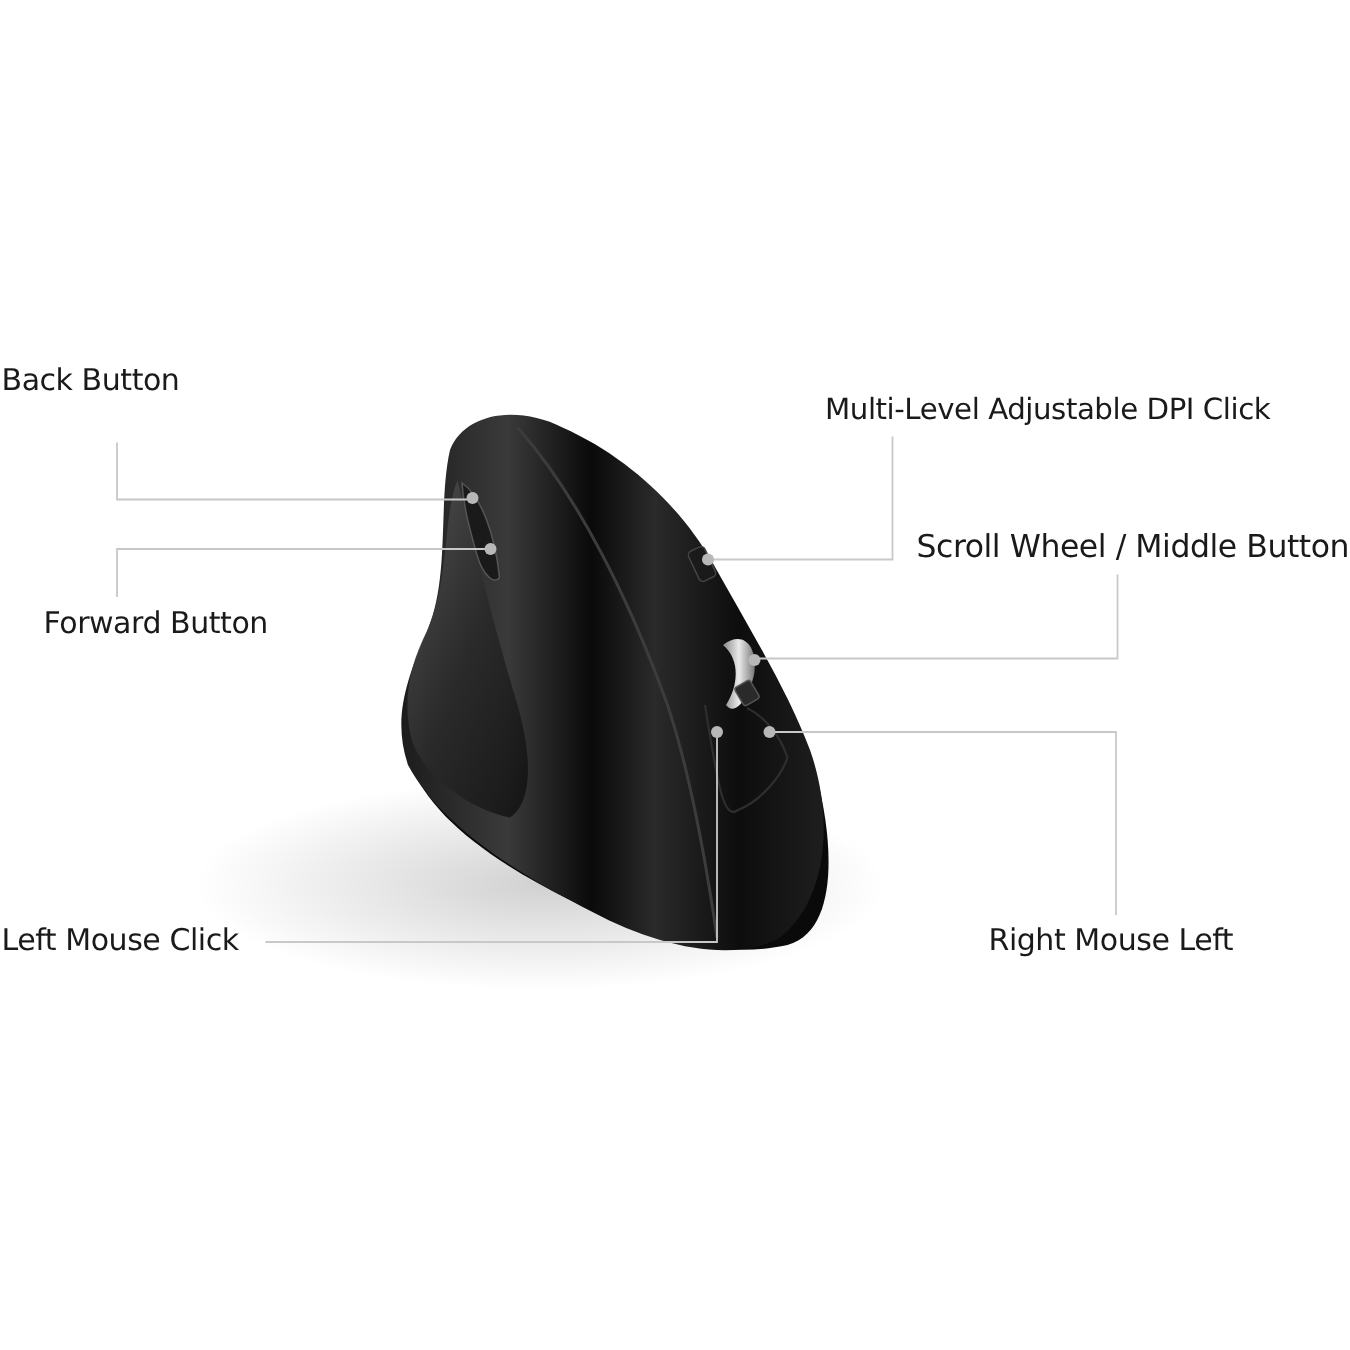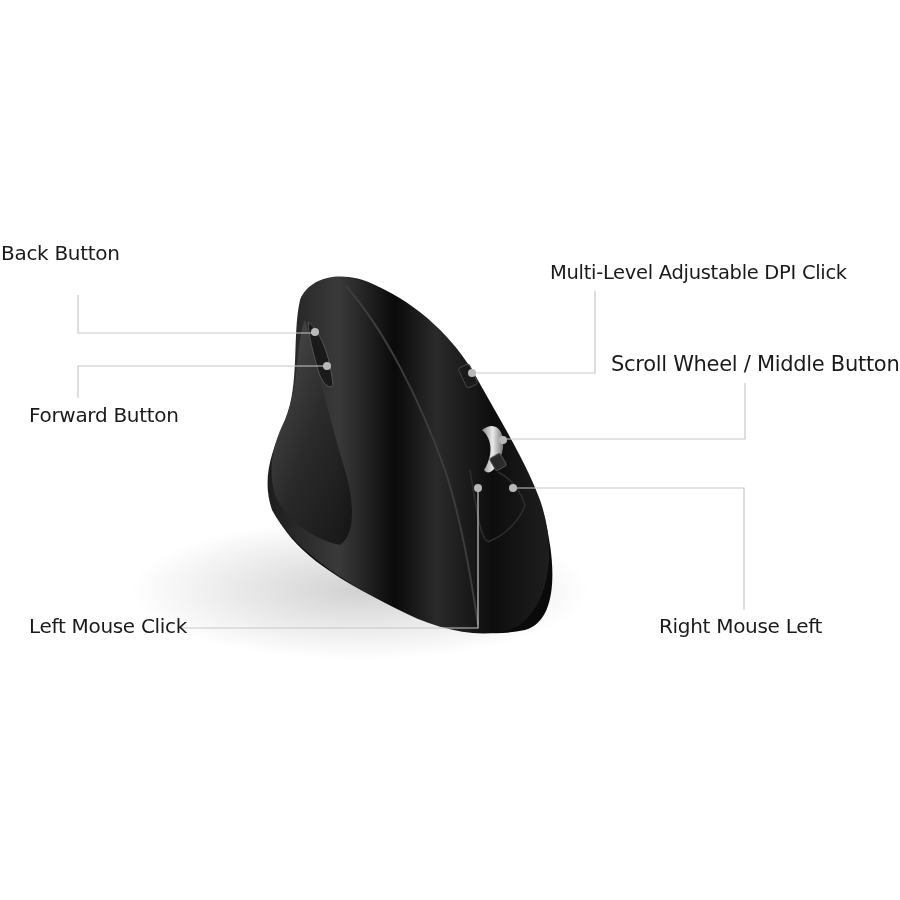--- a/index.html
+++ b/index.html
@@ -79,17 +79,17 @@
       <circle cx="327" cy="366" r="4"></circle>
       <circle cx="472" cy="373" r="4"></circle>
       <circle cx="503" cy="440" r="4"></circle>
       <circle cx="478" cy="488" r="4"></circle>
       <circle cx="513" cy="488" r="4"></circle>
     </g>
   </svg>
 
   <div class="label" style="left:1px; top:241px;">Back Button</div>
   <div class="label" style="left:1px; top:403px;margin-left:28px;">Forward Button</div>
-  <div class="label" style="left:1px; top:614px;padding-left:28px;">Left Mouse Click</div>
+  <div class="label" style="left:1px; top:614px;">Left Mouse Click</div>
   <div class="label" style="left:550px; top:261px; font-size:19.5px;">Multi-Level Adjustable DPI Click</div>
   <div class="label" style="left:611px; top:352px; font-size:21px;">Scroll Wheel / Middle Button</div>
   <div class="label" style="left:659px; top:614px;">Right Mouse Left</div>
 </div>
 
 </body></html>

